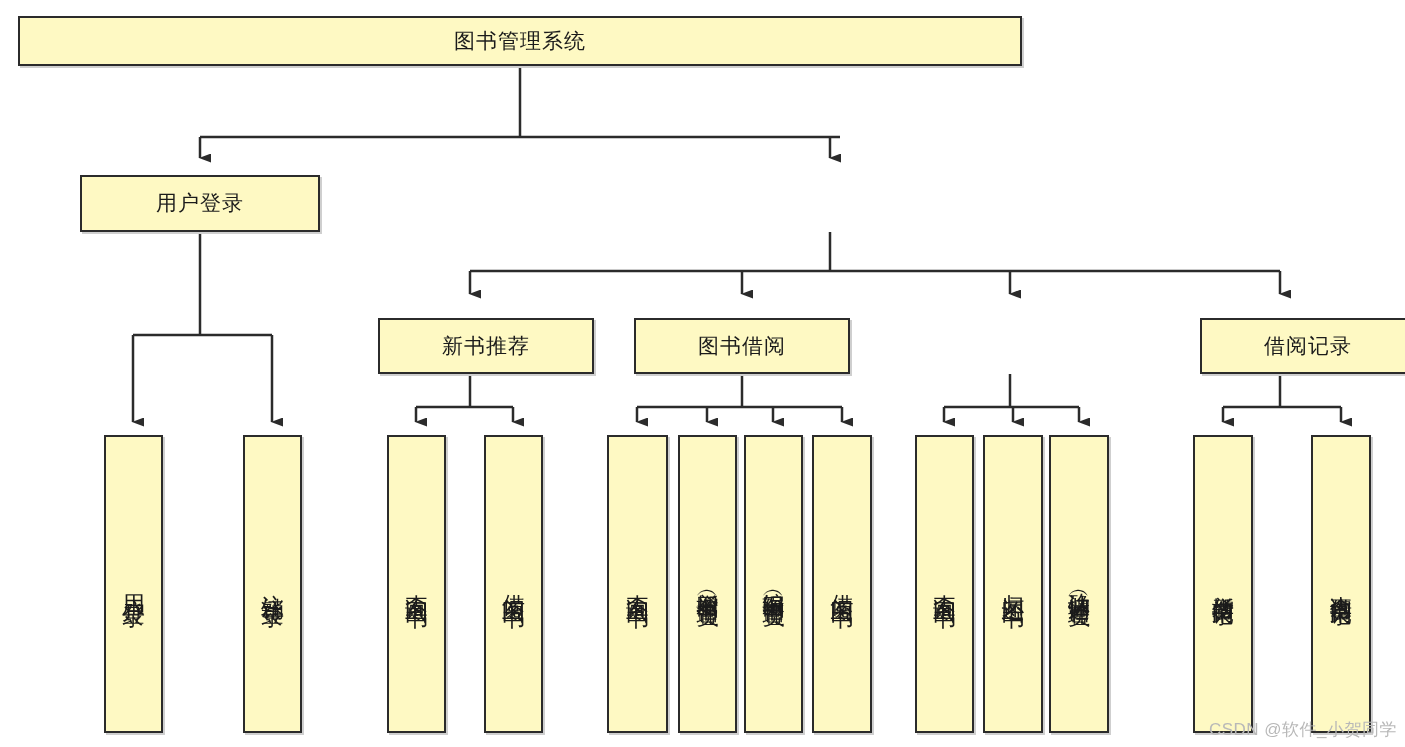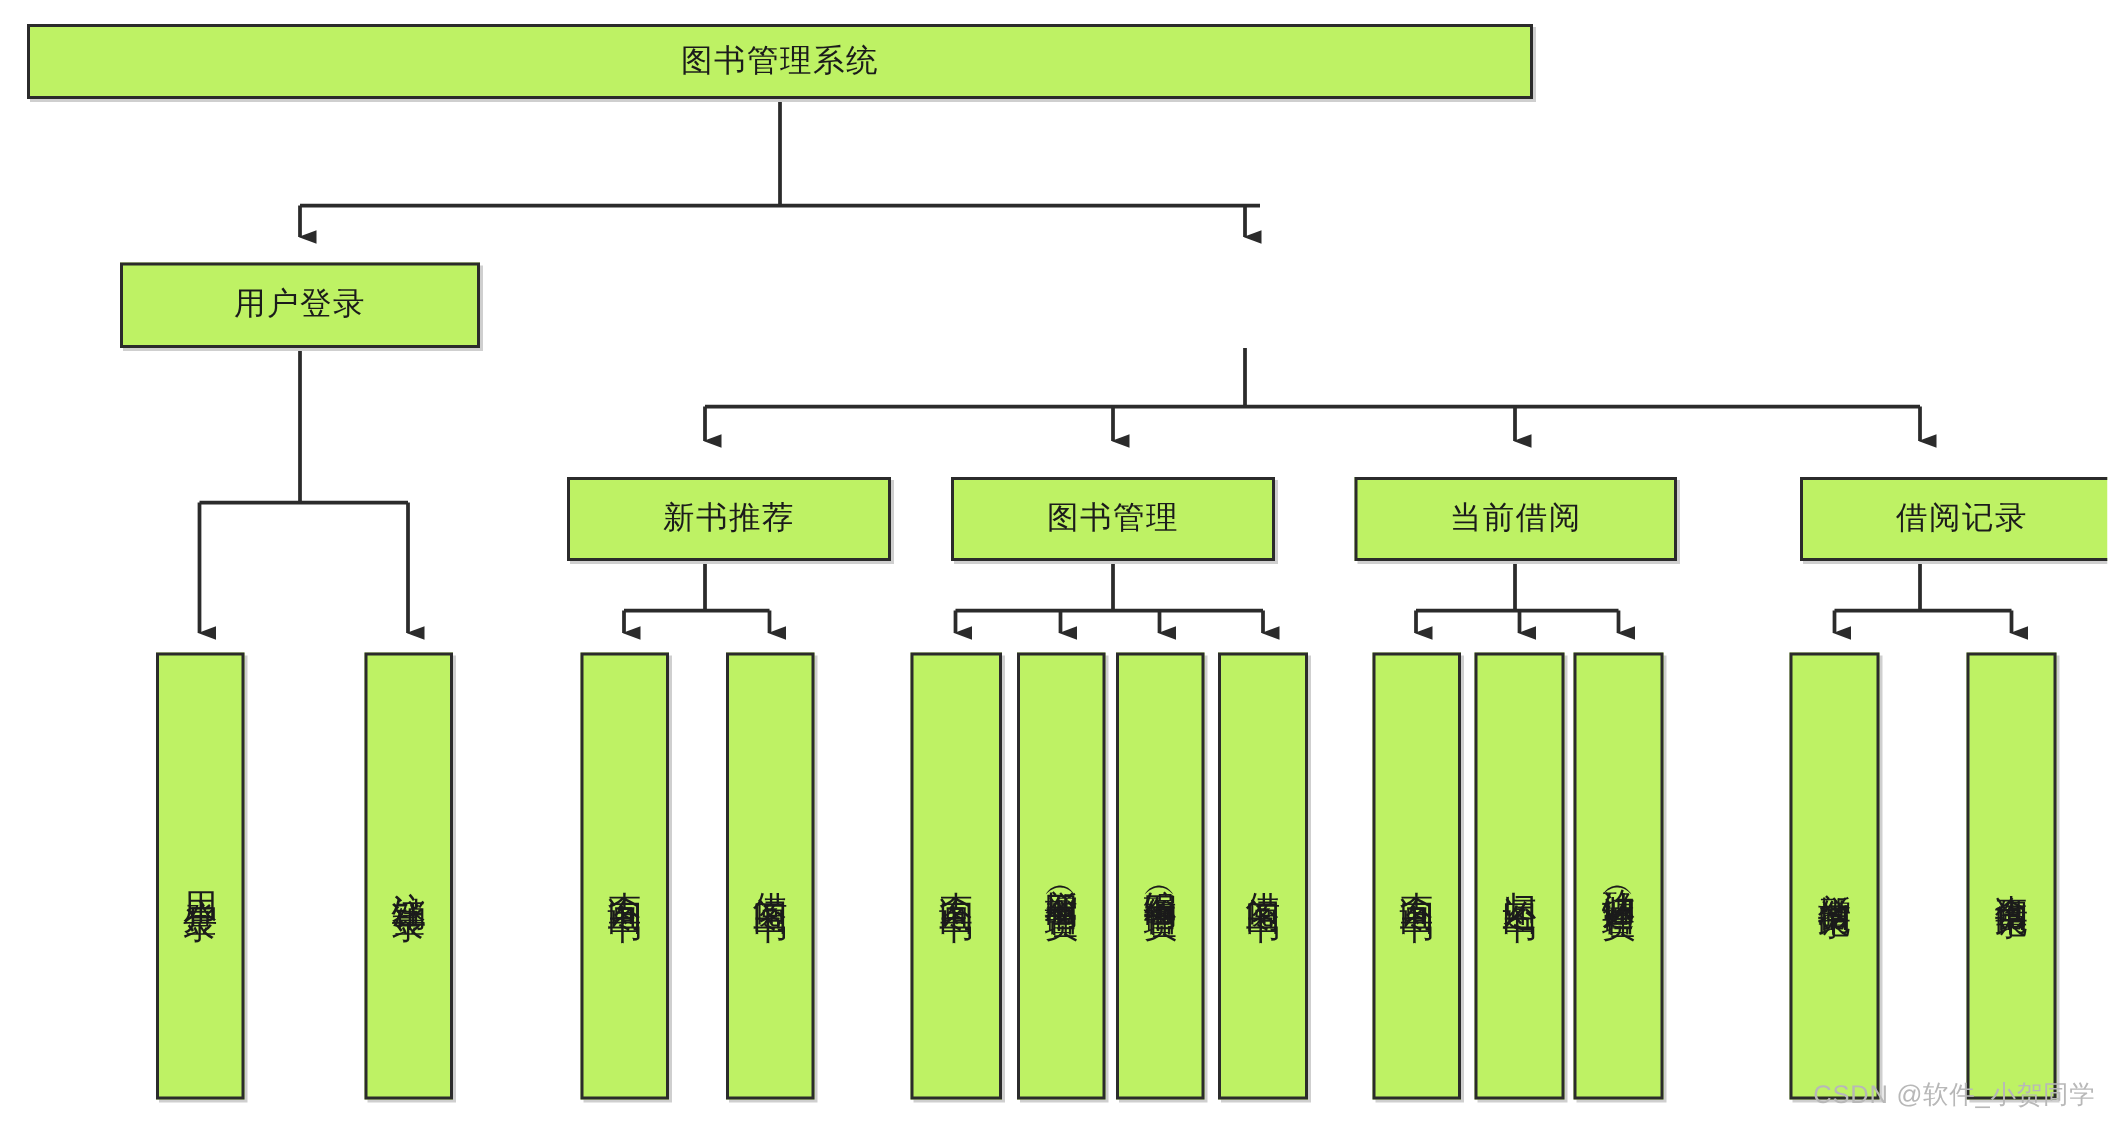--- a/index.html
+++ b/index.html
@@ -22,21 +22,21 @@
     position: absolute;
     left: 0;
     top: 0;
     width: 1405px;
     height: 747px;
     pointer-events: none;
   }
   .node {
     position: absolute;
     box-sizing: border-box;
-    background: #bef264;
+    background: #fef9c3;
     border: 2px solid #2b2b2b;
     box-shadow: 2px 2px 0 0 #cfcfcf;
     display: flex;
     align-items: center;
     justify-content: center;
     color: #1b1b1b;
     line-height: 1.18;
     z-index: 2;
   }
   .node.horiz {
@@ -131,24 +131,21 @@
   </div>
 
   <div class="node horiz" style="left:80px; top:175px; width:240px; height:57px;">
     <span class="node-label">用户登录</span>
   </div>
 
   <div class="node horiz" style="left:362px; top:318px; width:216px; height:56px;margin-left:16px;">
     <span class="node-label">新书推荐</span>
   </div>
   <div class="node horiz" style="left:634px; top:318px; width:216px; height:56px;">
-    <span class="node-label">图书管理</span>
-  </div>
-  <div class="node horiz" style="left:903px; top:318px; width:215px; height:56px;">
-    <span class="node-label">当前借阅</span>
+    <span class="node-label">图书借阅</span>
   </div>
   <div class="node horiz" style="left:1172px; top:318px; width:216px; height:56px;margin-left:28px;">
     <span class="node-label">借阅记录</span>
   </div>
 
   <div class="node vert" style="left:104px; top:435px; width:59px; height:298px;">
     <span class="node-label">用户登录</span>
   </div>
   <div class="node vert" style="left:243px; top:435px; width:59px; height:298px;">
     <span class="node-label">注销登录</span>

